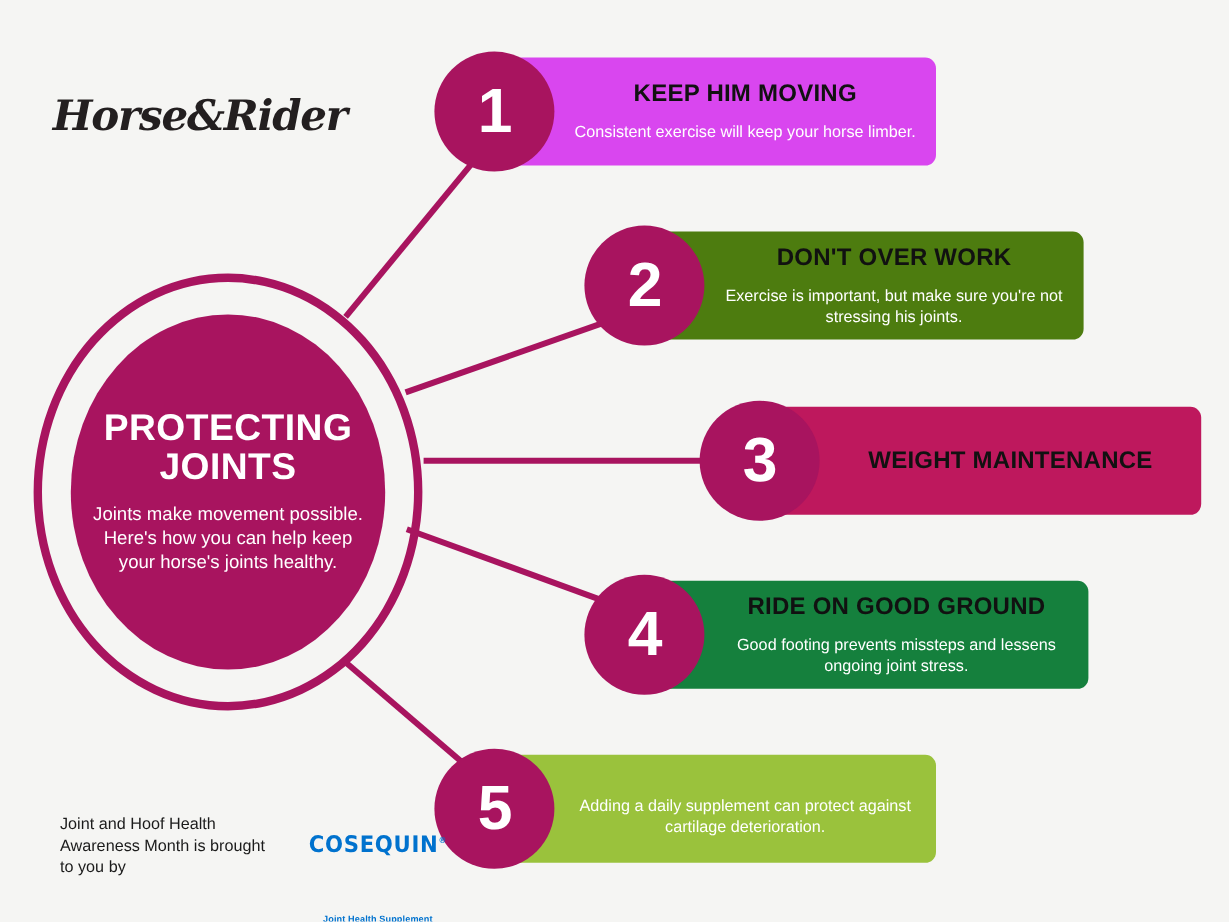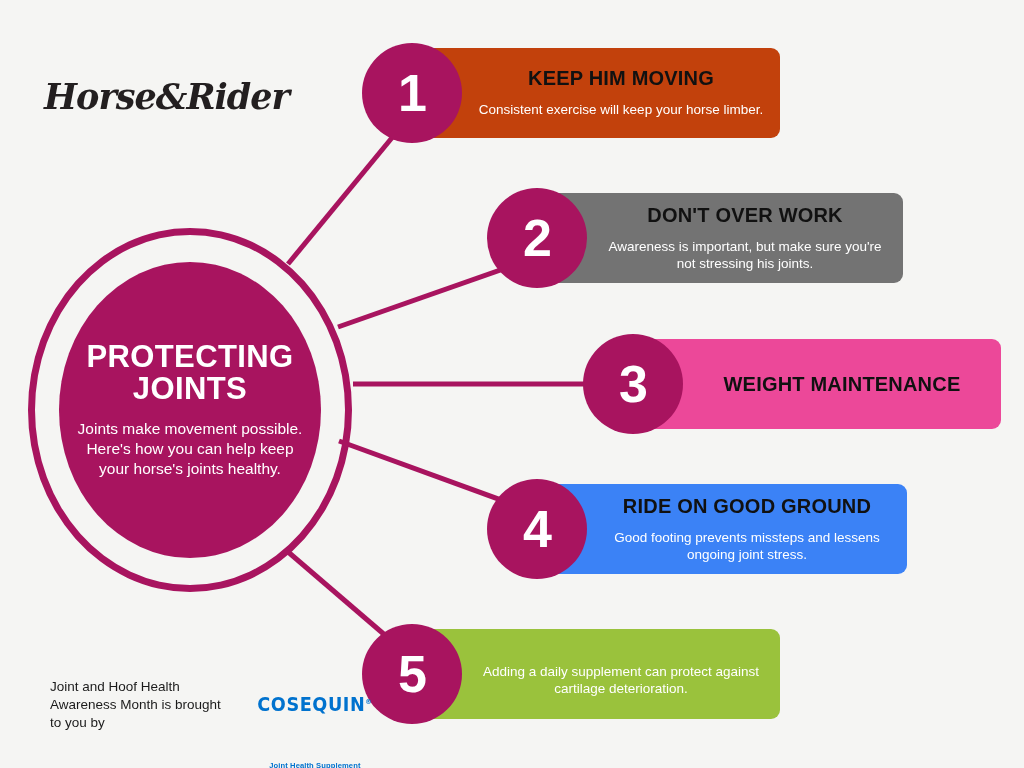--- a/index.html
+++ b/index.html
@@ -231,50 +231,50 @@
 
   <div id="hub">
     <div id="hub-ring" style="border-color: rgb(168, 20, 95);"></div>
     <div id="hub-disc" style="background: rgb(168, 20, 95);">
       <div id="hub-title">PROTECTING JOINTS</div>
       <div id="hub-desc">Joints make movement possible. Here's how you can help keep your horse's joints healthy.</div>
     </div>
   </div>
 
   <div class="step" id="step-1">
-    <div class="step-bar" style="background: #c2410c;">
+    <div class="step-bar" style="background: #d946ef;">
       <div class="step-title">KEEP HIM MOVING</div>
       <div class="step-desc">Consistent exercise will keep your horse limber.</div>
     </div>
     <div class="step-badge" style="background: rgb(168, 20, 95);">
       <span class="step-num">1</span>
     </div>
   </div>
 
   <div class="step" id="step-2">
-    <div class="step-bar" style="background: #737373;">
+    <div class="step-bar" style="background: #4d7c0f;">
       <div class="step-title">DON'T OVER WORK</div>
-      <div class="step-desc">Awareness is important, but make sure you're not stressing his joints.</div>
+      <div class="step-desc">Exercise is important, but make sure you're not stressing his joints.</div>
     </div>
     <div class="step-badge" style="background: rgb(168, 20, 95);">
       <span class="step-num">2</span>
     </div>
   </div>
 
   <div class="step" id="step-3">
-    <div class="step-bar" style="background: #ec4899;">
+    <div class="step-bar" style="background: #be185d;">
       <div class="step-title">WEIGHT MAINTENANCE</div>
     </div>
     <div class="step-badge" style="background: rgb(168, 20, 95);">
       <span class="step-num">3</span>
     </div>
   </div>
 
   <div class="step" id="step-4">
-    <div class="step-bar" style="background: #3b82f6;">
+    <div class="step-bar" style="background: #15803d;">
       <div class="step-title">RIDE ON GOOD GROUND</div>
       <div class="step-desc">Good footing prevents missteps and lessens ongoing joint stress.</div>
     </div>
     <div class="step-badge" style="background: rgb(168, 20, 95);">
       <span class="step-num">4</span>
     </div>
   </div>
 
   <div class="step" id="step-5">
     <div class="step-bar" style="background: rgb(154, 194, 60);">

